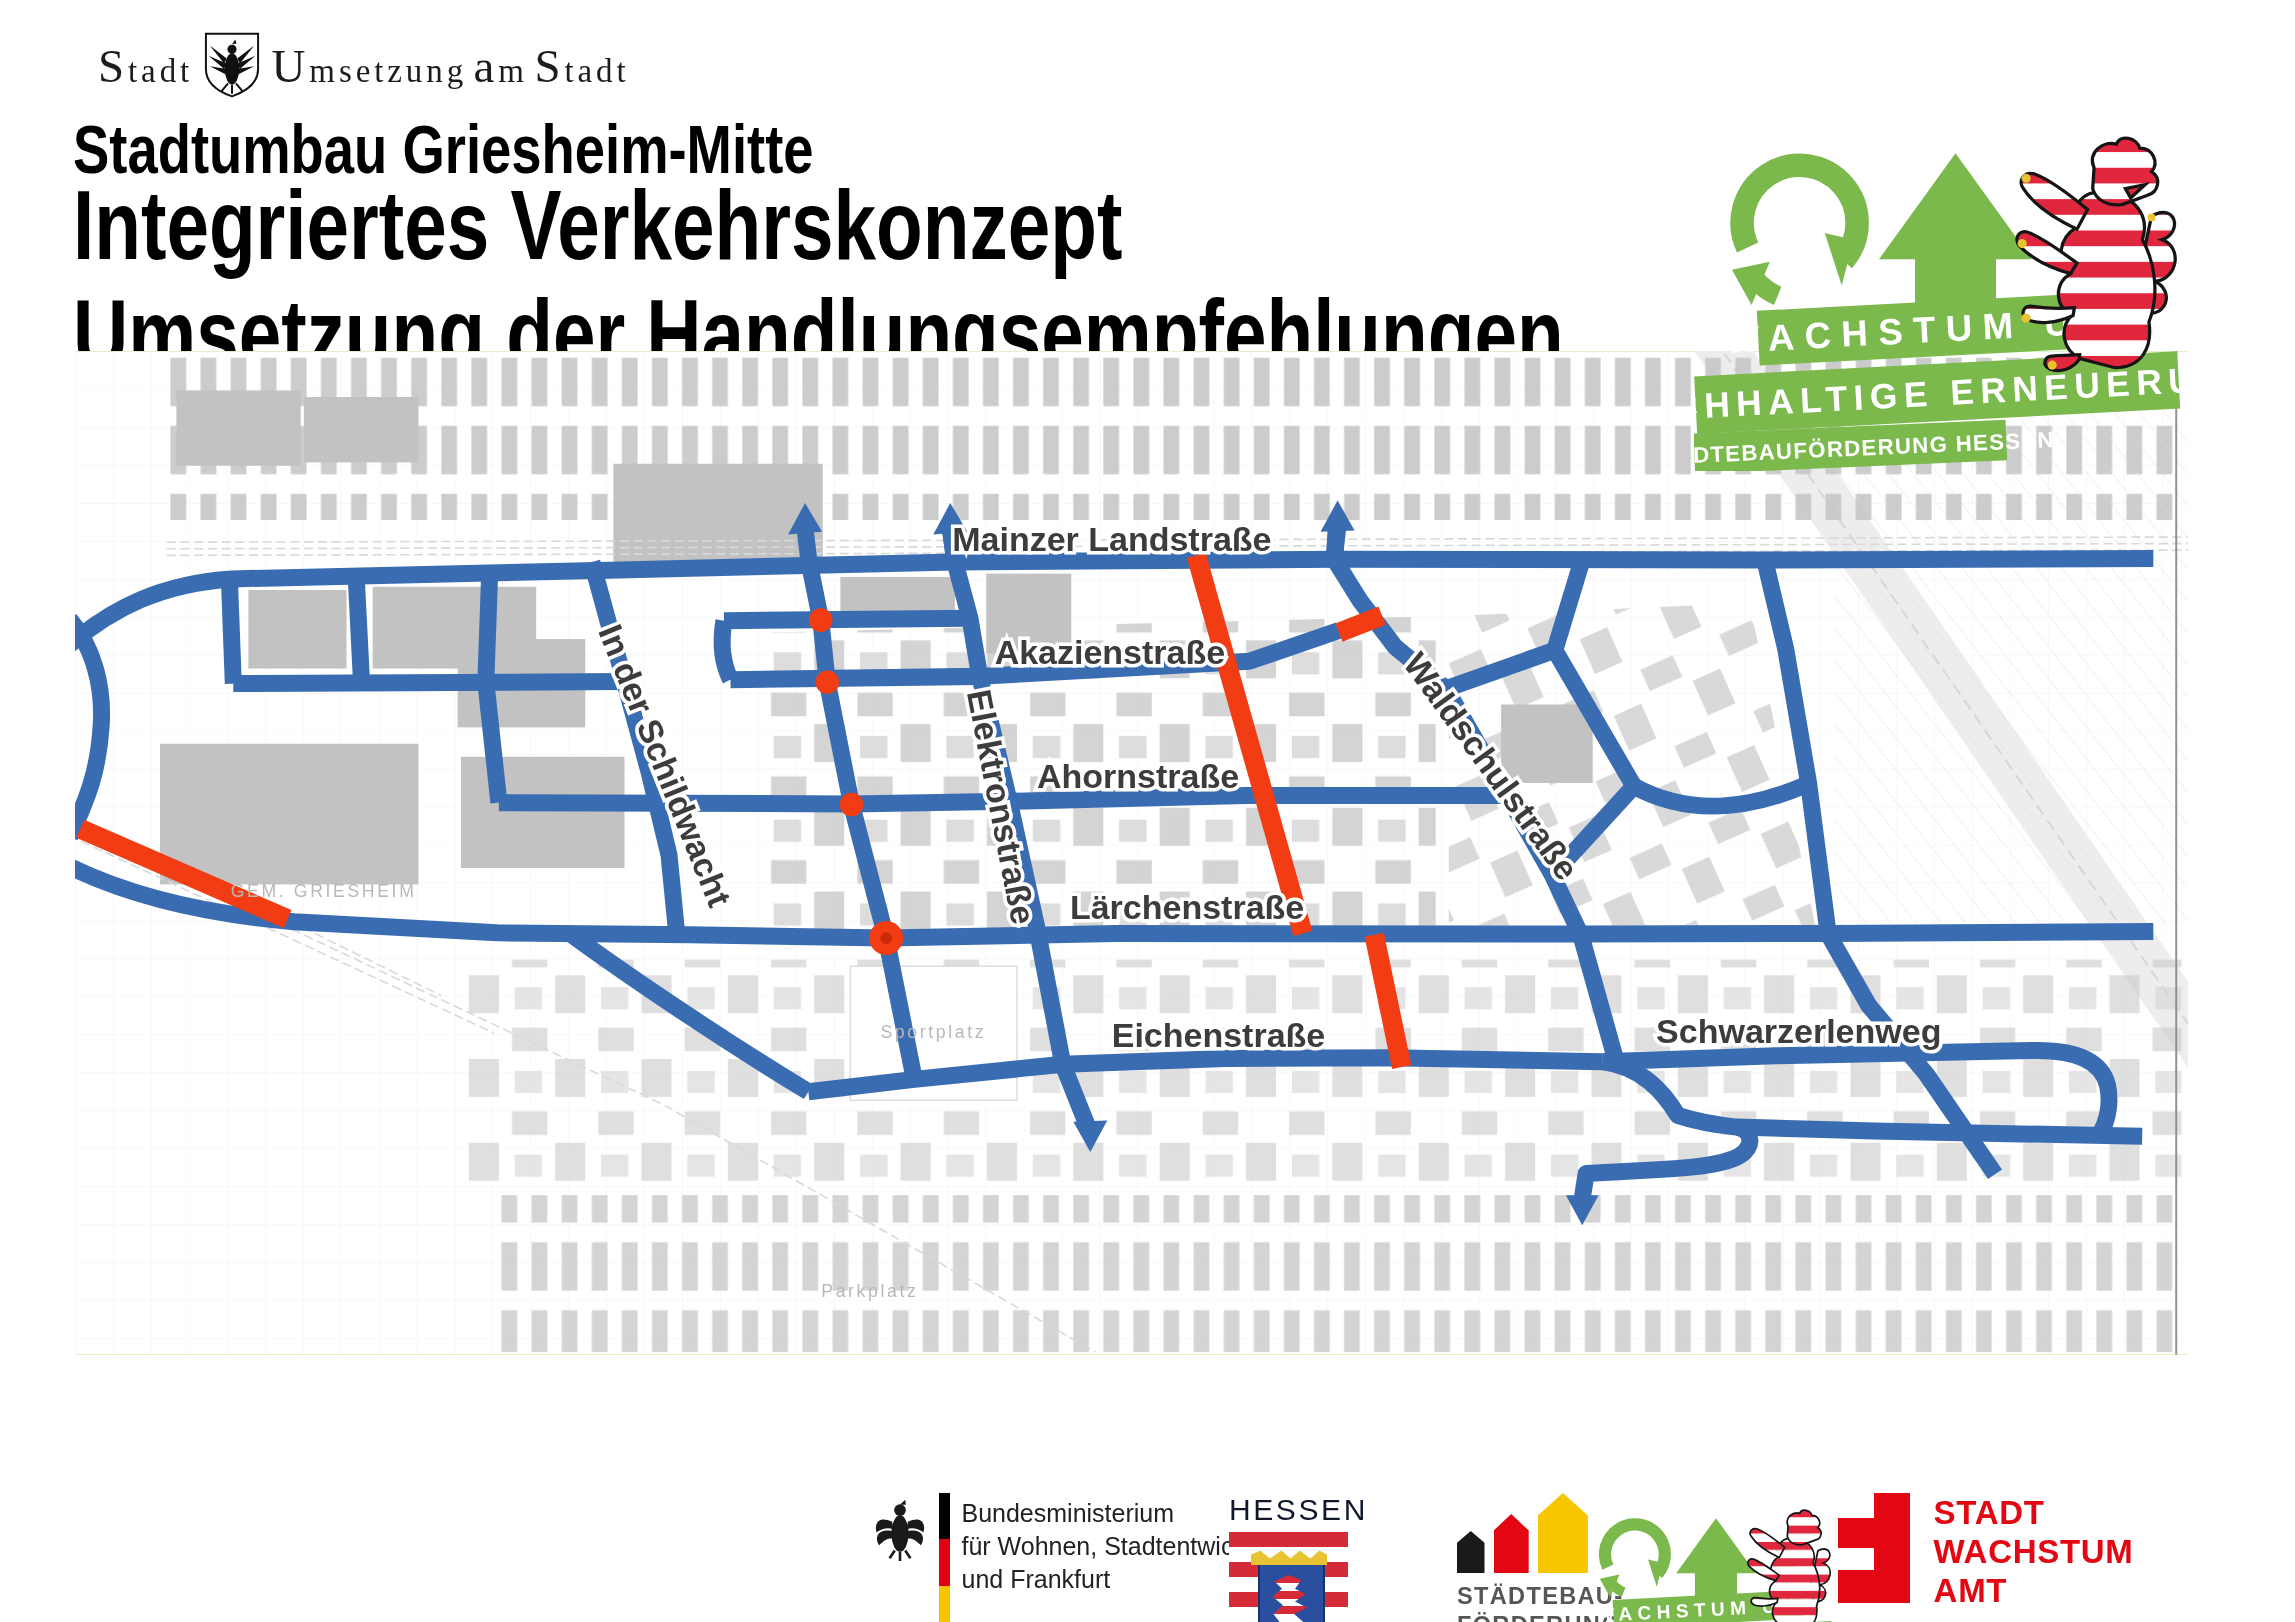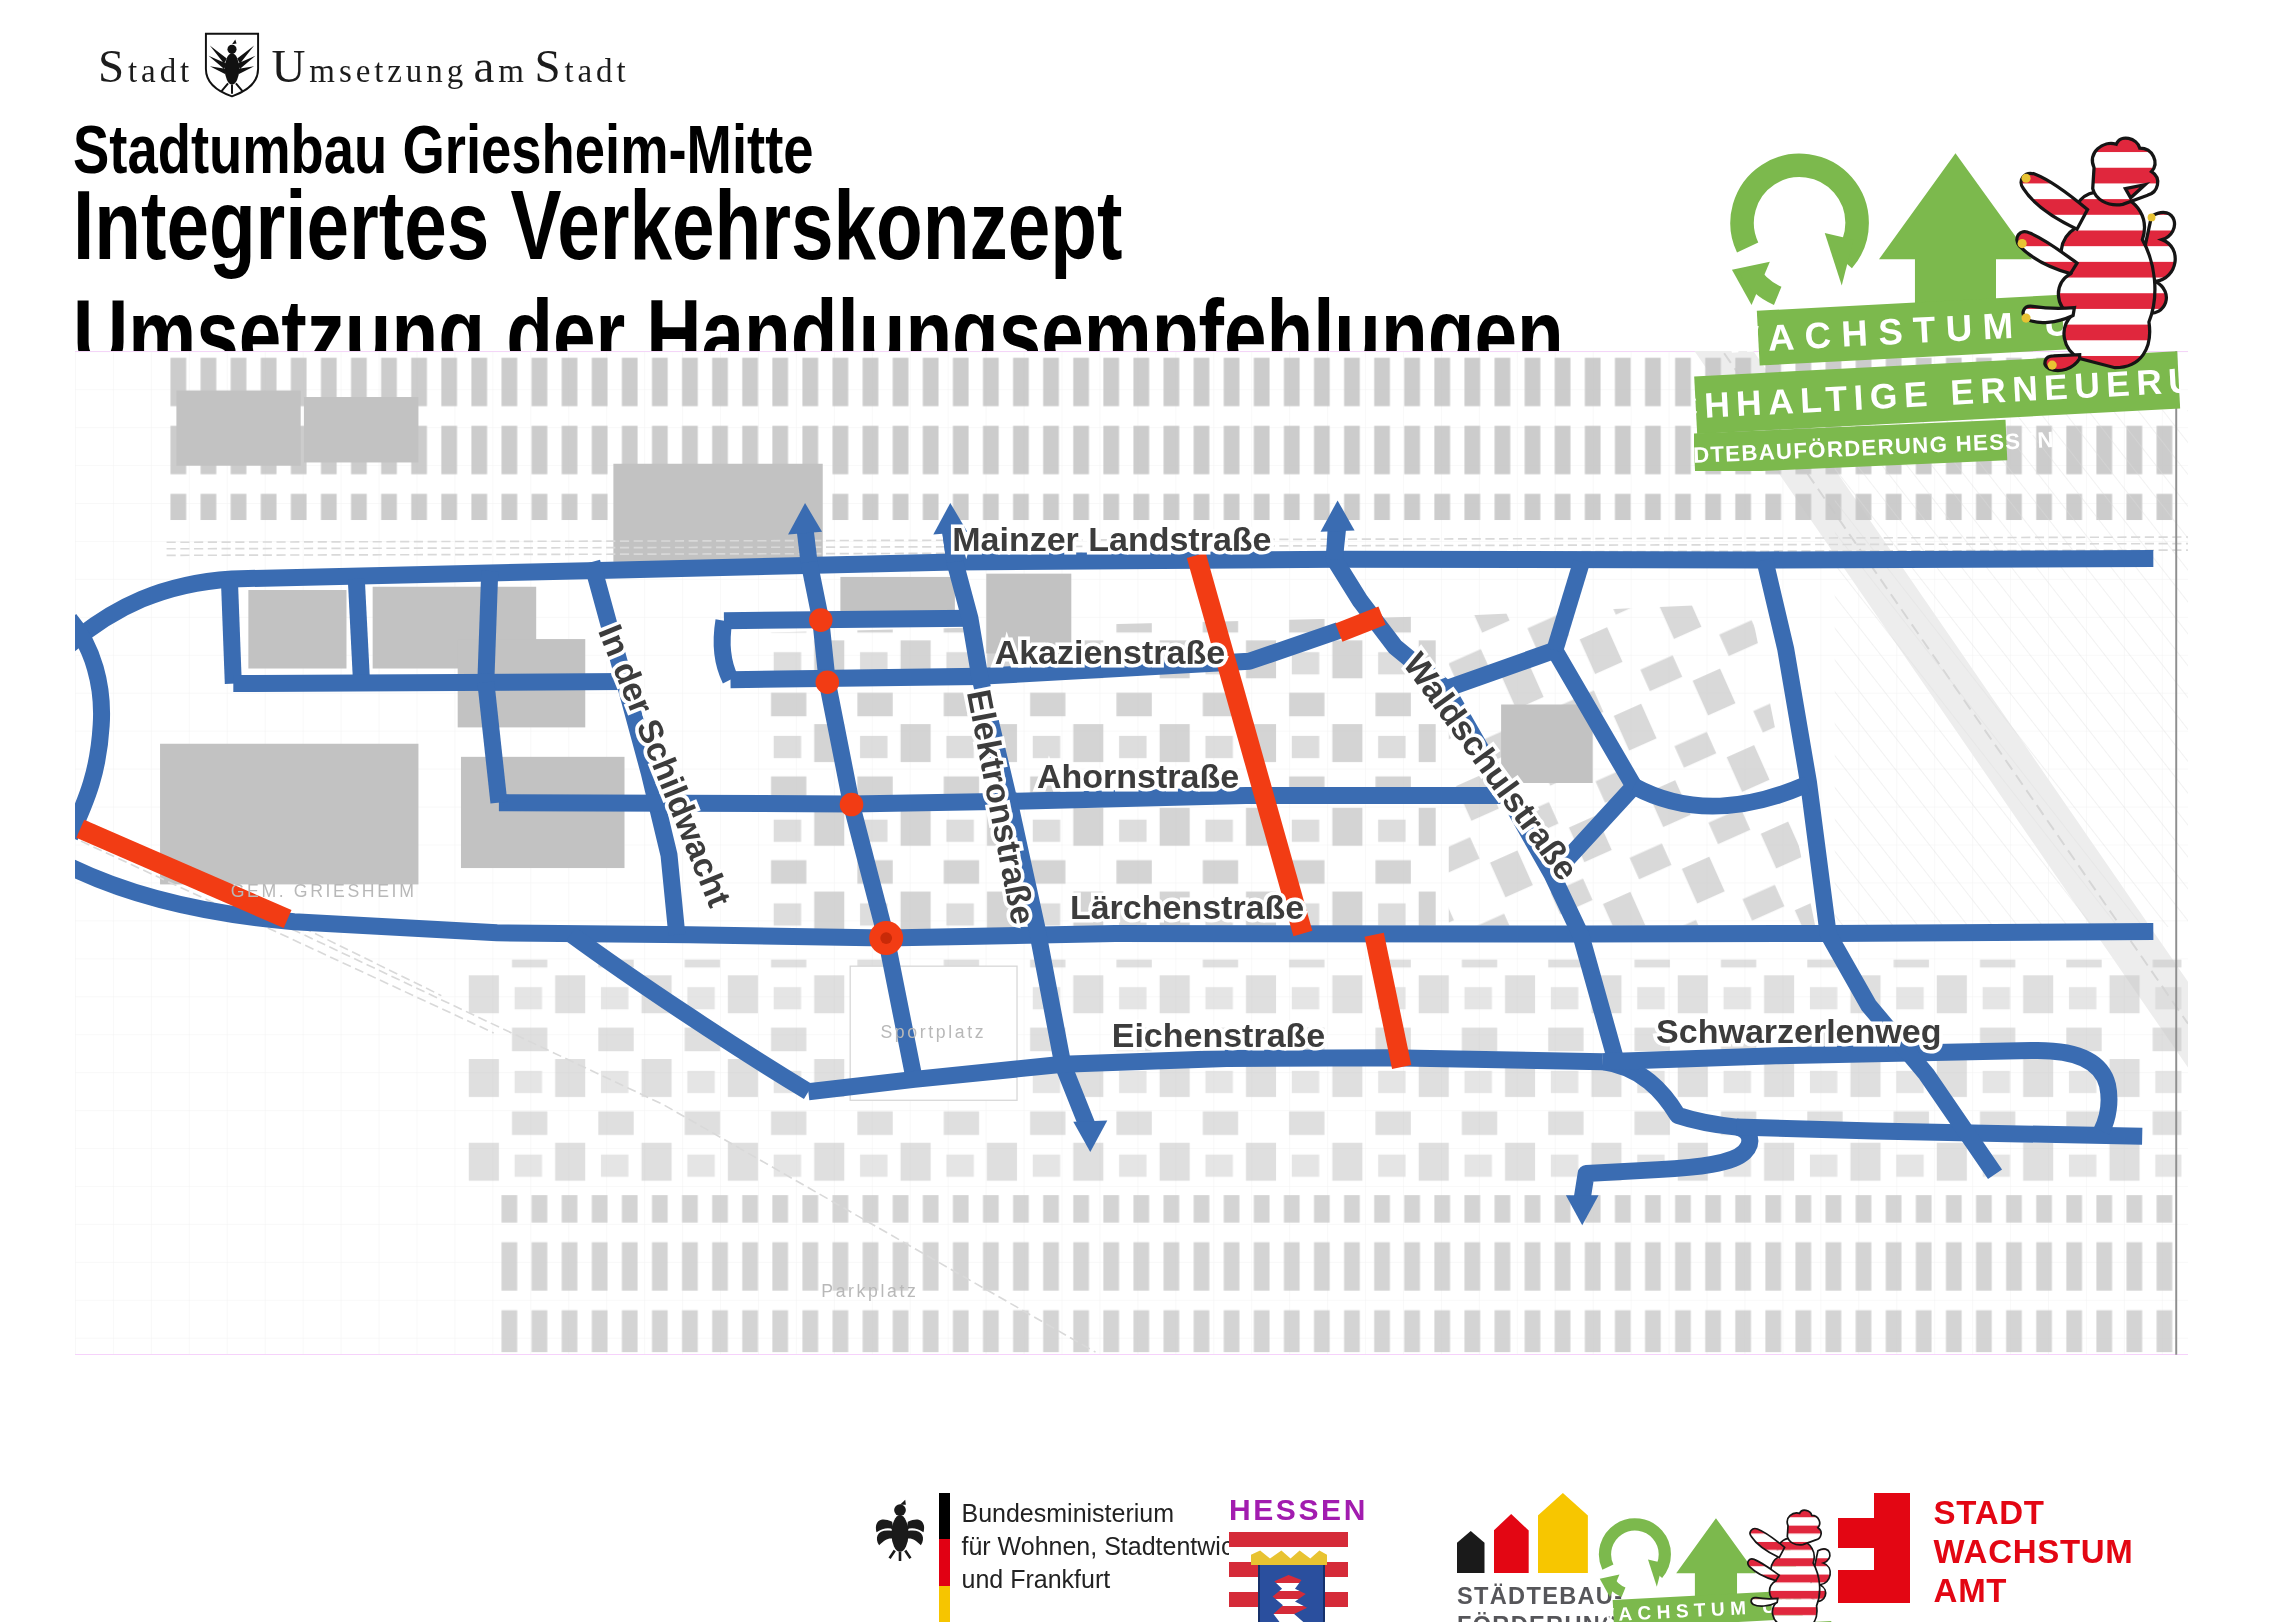--- a/index.html
+++ b/index.html
@@ -18,30 +18,30 @@
             transform:scaleX(.78);transform-origin:left top;white-space:nowrap;}
   .bigtitle2{left:73px;top:278px;font-size:98px;font-weight:bold;color:#000;
             transform:scaleX(.78);transform-origin:left top;white-space:nowrap;}
 
   
   .wnlogo{width:487px;height:366px;}
   .wnlogo-top{left:1694px;top:105px;z-index:30;}
   .wnlogo-small{left:1580px;top:1493px;transform:scale(.52);transform-origin:left top;z-index:5;}
 
   
-  .map{left:75px;top:351px;width:2113px;height:1004px;background:#d946ef;z-index:10;text-align:right;}
+  .map{left:75px;top:351px;width:2113px;height:1004px;background:#84cc16;z-index:10;text-align:right;}
 
   
   .footer-block{top:1493px;z-index:5;}
   .bmwsb{left:870px;display:flex;}
   .bmwsb .bar{width:10.5px;height:139px;margin:0 11.8px 0 9.2px;display:flex;flex-direction:column;}
   .bmwsb .bar i{flex:1;}
   .bmwsb .txt{font-size:25px;color:#222;line-height:33px;padding-top:3.9px;}
   .hessen{left:1229px;width:124px;}
-  .hessen .hw{font-size:30px;font-weight:bold;color:#a21caf;letter-spacing:2.6px;}
+  .hessen .hw{font-size:30px;font-weight:normal;color:#0f172a;letter-spacing:2.6px;}
   .hessen .flag{position:relative;width:119px;height:149px;margin-top:5.2px;
      background:repeating-linear-gradient(#d52b39 0 15px,#ffffff 15px 30px);}
   .hessen .shield{position:absolute;left:29px;top:29px;width:63px;height:86px;background:#2a4f9e;
      border:2px solid #16316b;border-radius:0 0 31px 31px;overflow:hidden;}
   .hessen .crown{position:absolute;left:22px;top:18.3px;width:76px;height:14.4px;background:#e8c332;
      clip-path:polygon(0 100%,0 30%,12% 0,25% 55%,40% 0,52% 55%,64% 0,78% 55%,90% 0,100% 30%,100% 100%);}
   .hessen .lionstripes{position:absolute;left:9.2px;top:11.8px;width:43px;height:63px;
      background:repeating-linear-gradient(#d52b39 0 7.9px,#fff 7.9px 15.7px);
      clip-path:polygon(45% 0,75% 8%,60% 22%,85% 30%,60% 42%,88% 52%,58% 62%,80% 75%,40% 92%,55% 100%,20% 100%,30% 80%,10% 62%,32% 48%,8% 34%,30% 22%,12% 10%);}
   .stbf{left:1457px;width:216px;}

